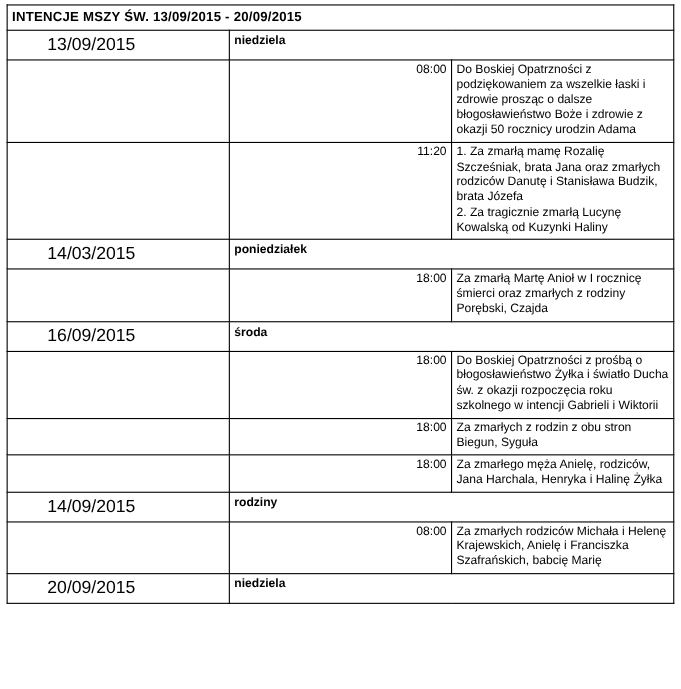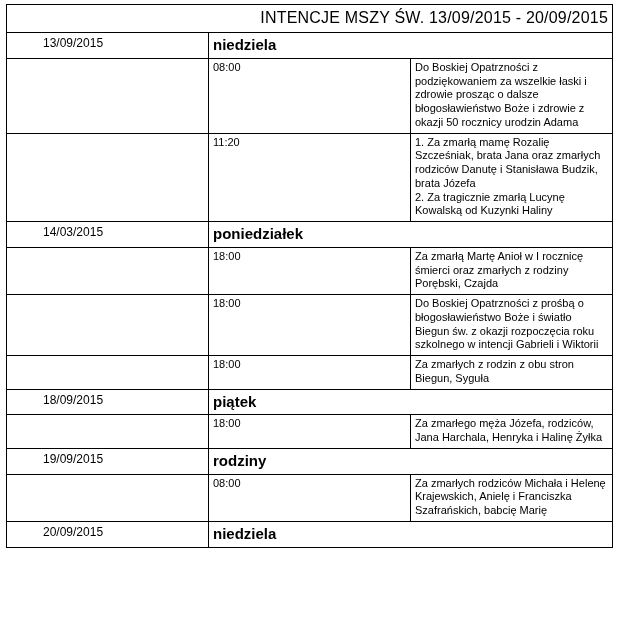--- a/index.html
+++ b/index.html
@@ -28,38 +28,38 @@
     margin: 4px 6px 0 6px;
     table-layout: fixed;
   }
   table.schedule td {
     border: 1px solid #000000;
     vertical-align: top;
     padding: 2px 4px 3px 4px;
     line-height: 1.25;
   }
   .col-date { width: 92px; }
-  .col-time { width: 60px; }
+  .col-time { width: 60px; text-align: right; }
   .col-desc { width: auto; }
 
   tr.title-row td {
-    text-align: right;
-    font-weight: normal;
-    font-size: 16px;
+    text-align: left;
+    font-weight: bold;
+    font-size: 12px;
     letter-spacing: 0.2px;
     padding: 3px 4px 4px 4px;
   }
   tr.day-row td.date-cell {
-    font-size: 12px;
+    font-size: 16px;
     padding-top: 3px;
     padding-left: 36px;
   }
   tr.day-row td.day-cell {
     font-weight: bold;
-    font-size: 15px;
+    font-size: 11px;
     padding-top: 3px;
   }
   td.time-cell {
     font-size: 11px;
     white-space: nowrap;
   }
   td.desc-cell {
     font-size: 11px;
   }
   td.empty-cell { border-left: 1px solid #000000; }
@@ -91,41 +91,41 @@
         </tr>
         <tr class="day-row">
           <td class="date-cell col-date">14/03/2015</td>
           <td class="day-cell" colspan="2">poniedziałek</td>
         </tr>
         <tr class="entry-row">
           <td class="empty-cell col-date">&nbsp;</td>
           <td class="time-cell col-time">18:00</td>
           <td class="desc-cell col-desc">Za zmarłą Martę Anioł w I rocznicę śmierci oraz zmarłych z rodziny Porębski, Czajda</td>
         </tr>
+        <tr class="day-row">
+          <td class="date-cell col-date">16/09/2015</td>
+          <td class="day-cell" colspan="2">środa</td>
+        </tr>
         <tr class="entry-row">
           <td class="empty-cell col-date">&nbsp;</td>
           <td class="time-cell col-time">18:00</td>
-          <td class="desc-cell col-desc">Do Boskiej Opatrzności  z prośbą o błogosławieństwo Boże i światło Biegun św. z okazji rozpoczęcia roku szkolnego w intencji Gabrieli i Wiktorii</td>
+          <td class="desc-cell col-desc">Do Boskiej Opatrzności  z prośbą o błogosławieństwo Żyłka i światło Ducha św. z okazji rozpoczęcia roku szkolnego w intencji Gabrieli i Wiktorii</td>
         </tr>
         <tr class="entry-row">
           <td class="empty-cell col-date">&nbsp;</td>
           <td class="time-cell col-time">18:00</td>
           <td class="desc-cell col-desc">Za zmarłych z rodzin z obu stron Biegun, Syguła</td>
         </tr>
-        <tr class="day-row">
-          <td class="date-cell col-date">18/09/2015</td>
-          <td class="day-cell" colspan="2">piątek</td>
-        </tr>
         <tr class="entry-row">
           <td class="empty-cell col-date">&nbsp;</td>
           <td class="time-cell col-time">18:00</td>
-          <td class="desc-cell col-desc">Za zmarłego męża Józefa, rodziców, Jana Harchala, Henryka i Halinę Żyłka</td>
+          <td class="desc-cell col-desc">Za zmarłego męża Anielę, rodziców, Jana Harchala, Henryka i Halinę Żyłka</td>
         </tr>
         <tr class="day-row">
-          <td class="date-cell col-date">19/09/2015</td>
+          <td class="date-cell col-date">14/09/2015</td>
           <td class="day-cell" colspan="2">rodziny</td>
         </tr>
         <tr class="entry-row">
           <td class="empty-cell col-date">&nbsp;</td>
           <td class="time-cell col-time">08:00</td>
           <td class="desc-cell col-desc">Za zmarłych rodziców Michała i Helenę Krajewskich, Anielę i Franciszka Szafrańskich, babcię Marię</td>
         </tr>
         <tr class="day-row">
           <td class="date-cell col-date">20/09/2015</td>
           <td class="day-cell" colspan="2">niedziela</td>

